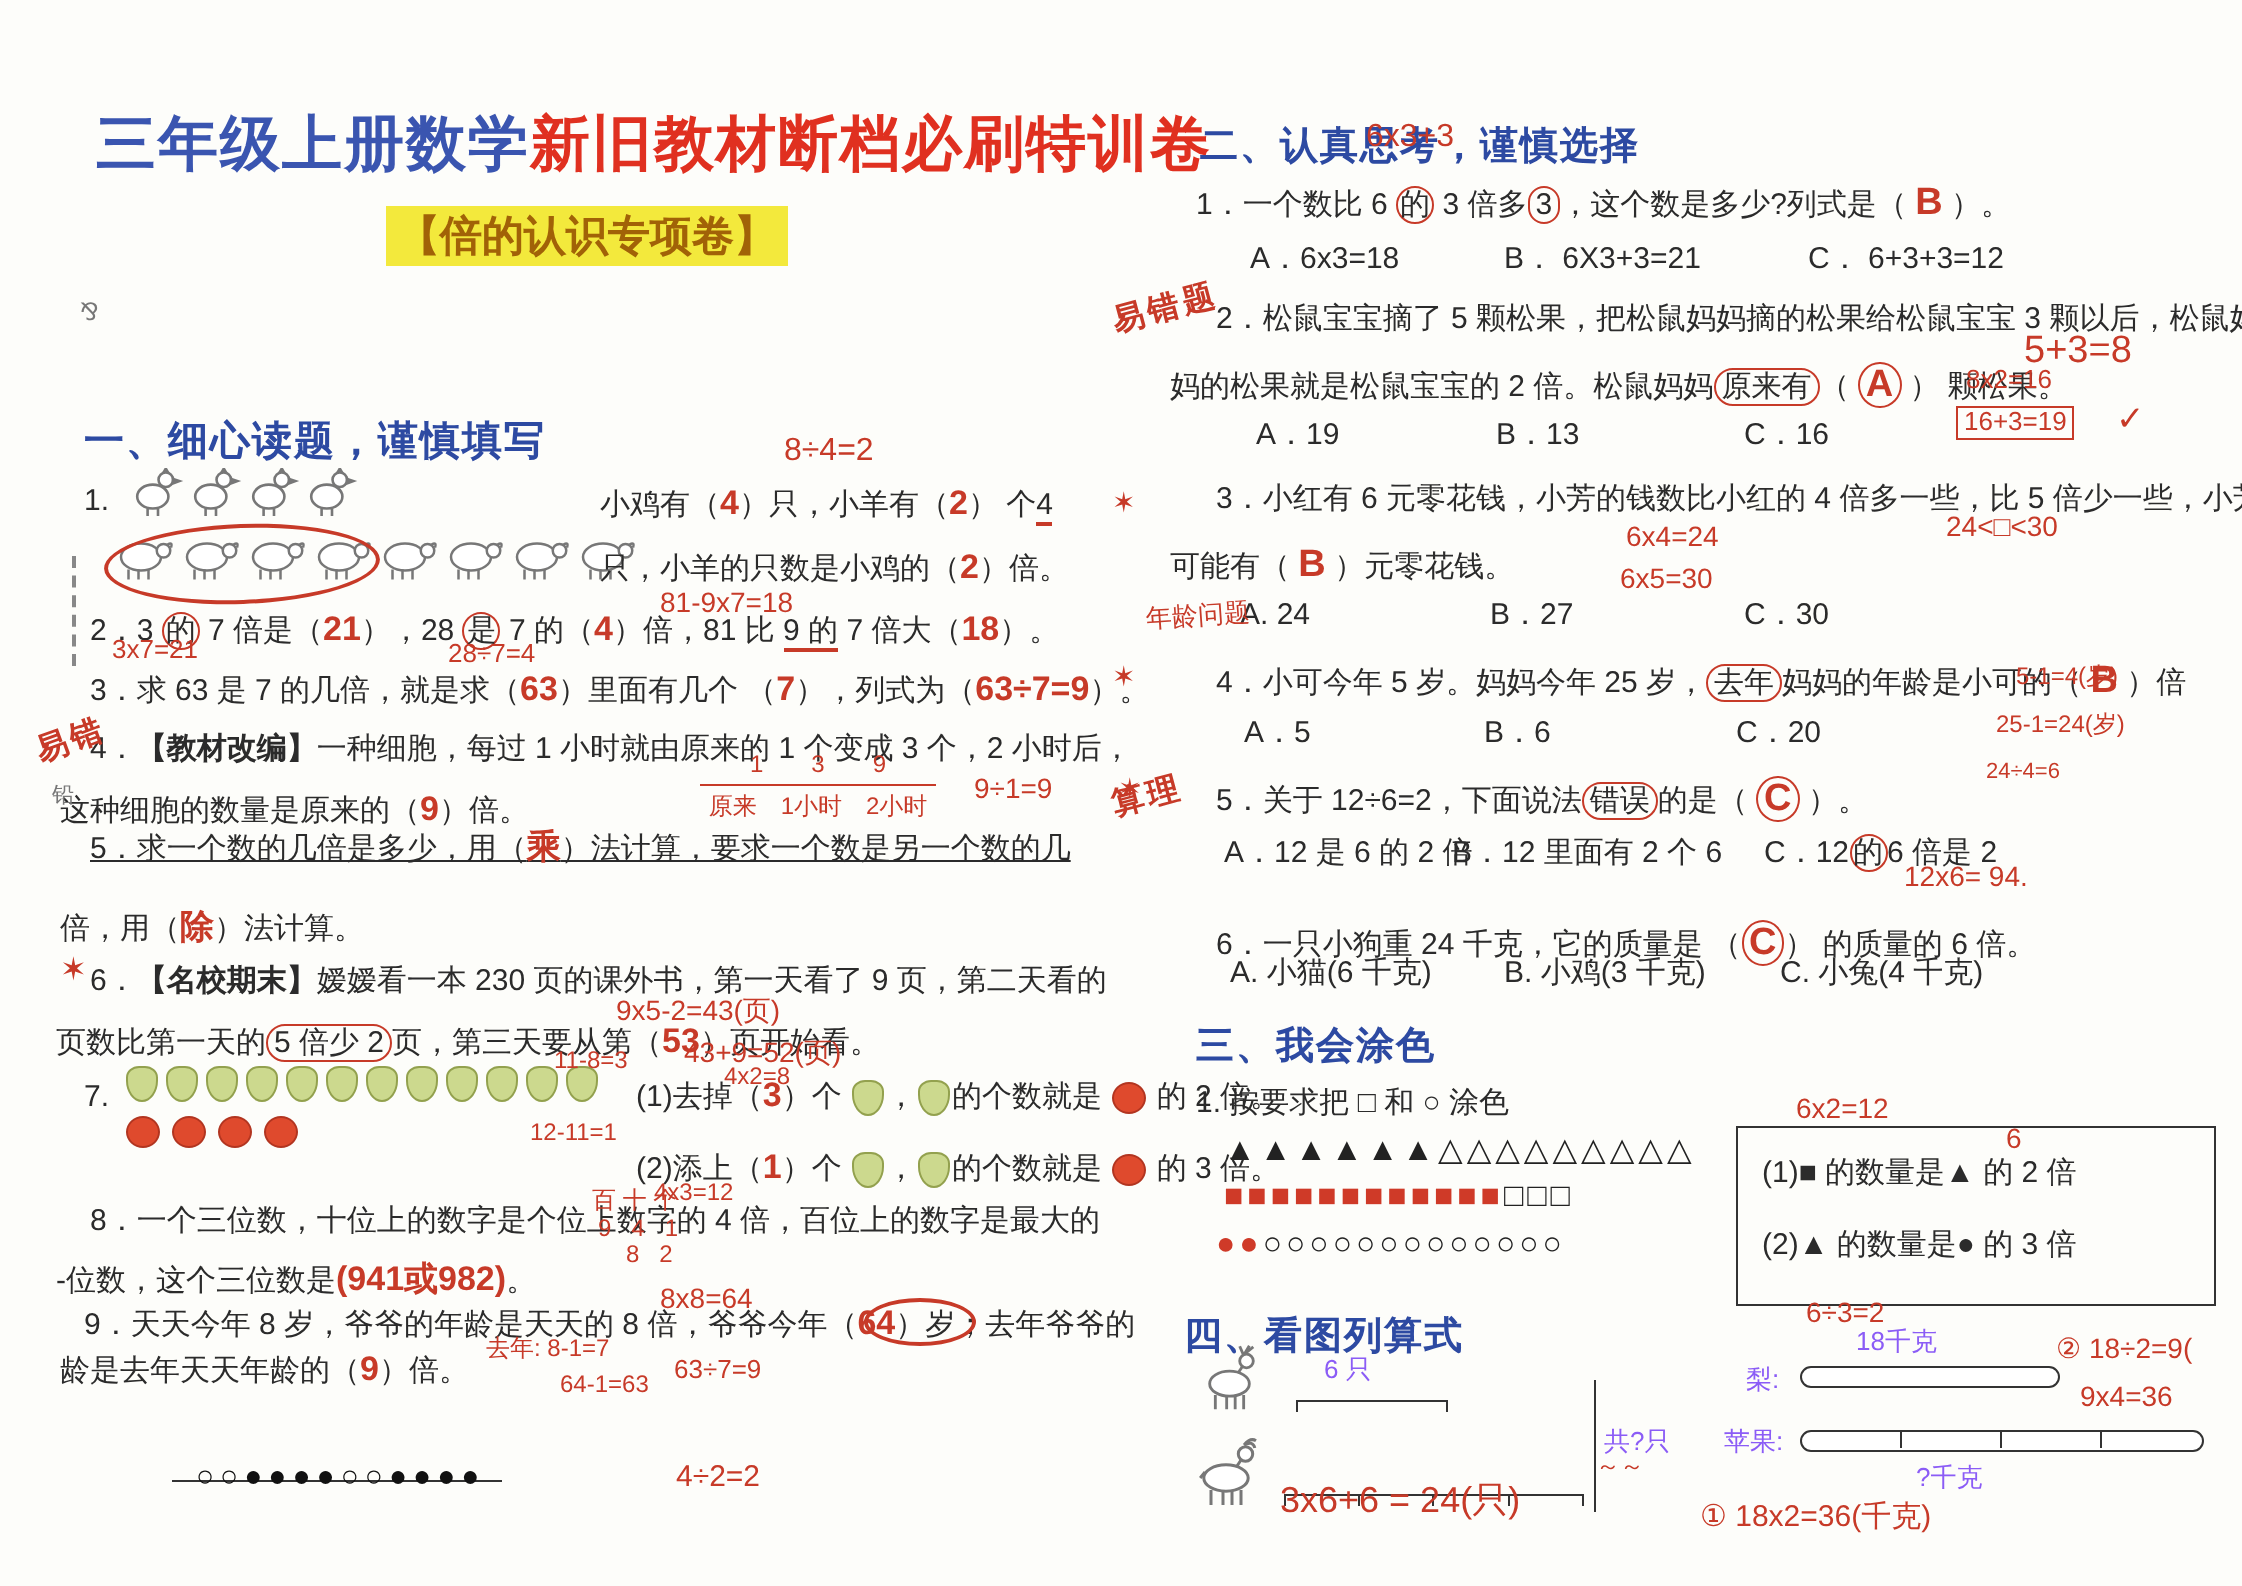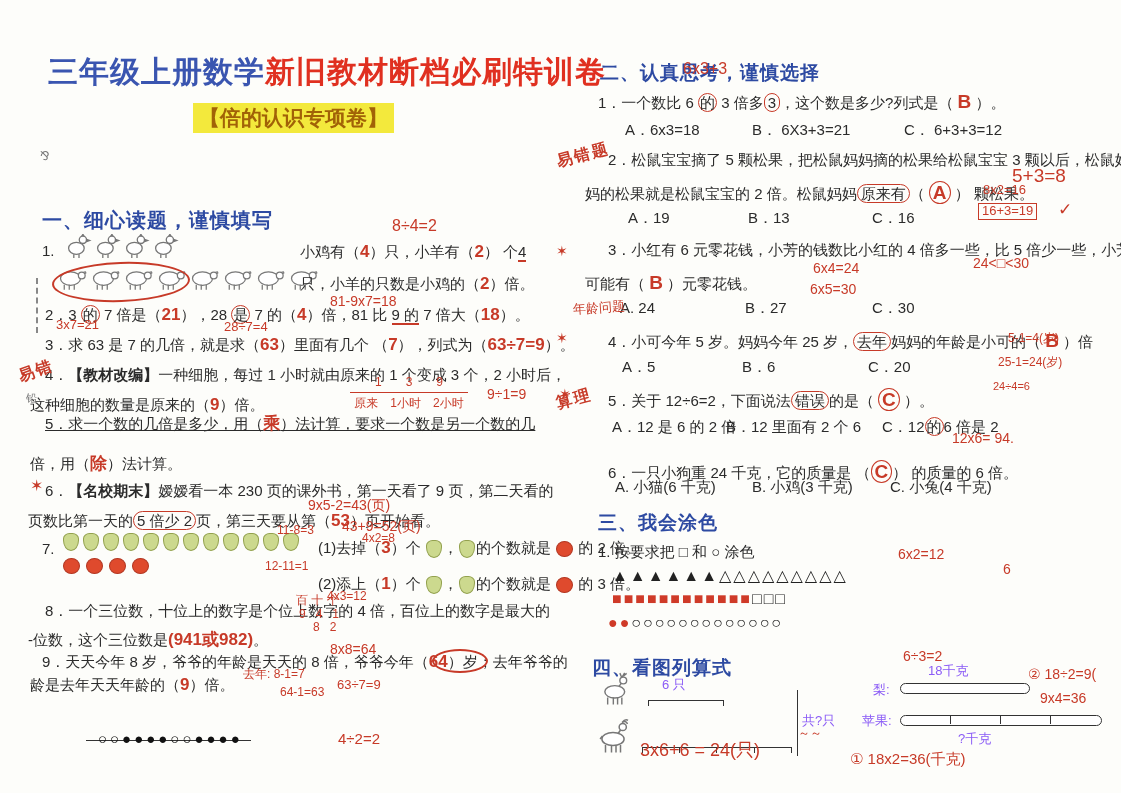--- a/index.html
+++ b/index.html
@@ -225,20 +225,24 @@
   <div class="abs ln" style="left:608px;top:448px;margin-top:12px;"><span class="sg-b">6．一只小狗重 24 千克，它的质量是 （</span><span class="sg-rcirc">C</span><span class="sg-b">） 的质量的 6 倍。</span></div>
   <div class="abs ln" style="left:615px;top:478px;">A. 小猫(6 千克)</div>
   <div class="abs ln" style="left:752px;top:478px;">B. 小鸡(3 千克)</div>
   <div class="abs ln" style="left:890px;top:478px;">C. 小兔(4 千克)</div>
 
   <div class="abs h-sec" style="left:598px;top:510px;font-size:19px;">三、我会涂色</div>
   <div class="abs ln" style="left:598px;top:543px;">1. 按要求把 □  和 ○ 涂色</div>
   <div class="abs ln" style="left:612px;top:566px;"><span class="sg-bsq">▲▲▲▲▲▲</span><span class="sg-bsq">△△△△△△△△△</span></div>
   <div class="abs ln" style="left:612px;top:589px;"><span class="sg-rsq">■■■■■■■■■■■■</span><span class="sg-bsq">□□□</span></div>
   <div class="abs ln" style="left:608px;top:613px;"><span class="sg-rsq">●●</span><span class="sg-bsq">○○○○○○○○○○○○○</span></div>
+  <div class="shbox" style="left:868px;top:563px;width:238px;height:88px;">
+    <div class="ln" style="top:14px;"><span class="sg-b">(1)■ 的数量是▲  的 2 倍</span></div>
+    <div class="ln" style="top:50px;"><span class="sg-b">(2)▲ 的数量是●  的 3 倍</span></div>
+  </div>
 
   <div class="abs h-sec" style="left:592px;top:655px;font-size:19px;">四、看图列算式</div>
 
   <svg class="abs" style="left:600px;top:672px;" width="38" height="34">
       <use href="#sym-deer"></use>
     </svg>
   <div class="lbl" style="left:662px;top:676px;">6 只</div>
   <div class="brkt" style="left:648px;top:700px;width:76px;"></div>
   <div class="tick" style="left:648px;top:700px;"></div>
   <div class="tick" style="left:723px;top:700px;"></div>

